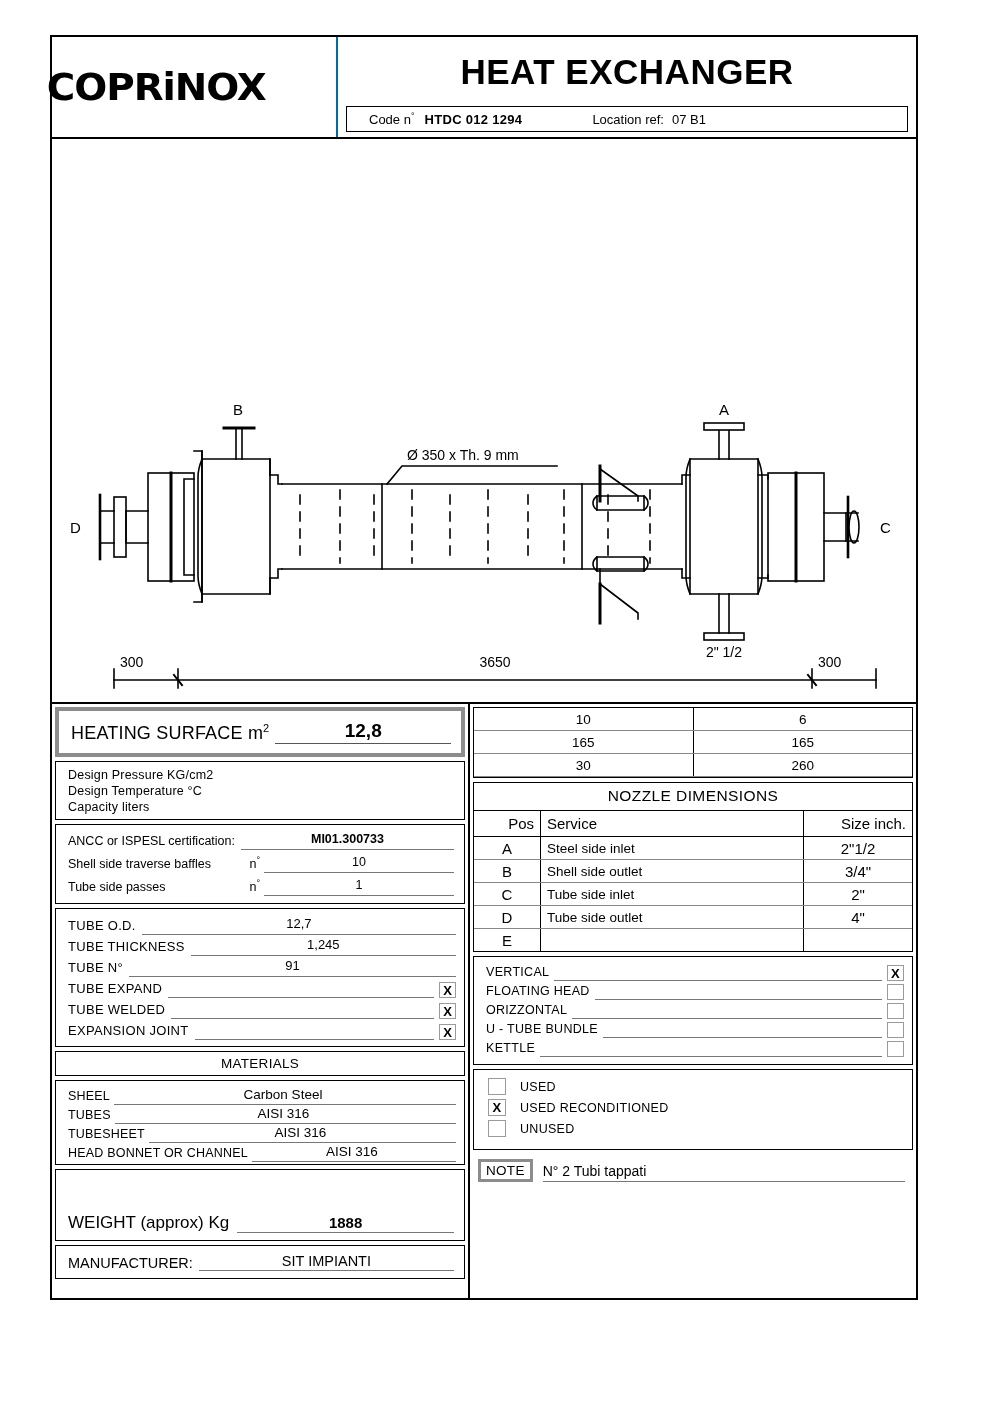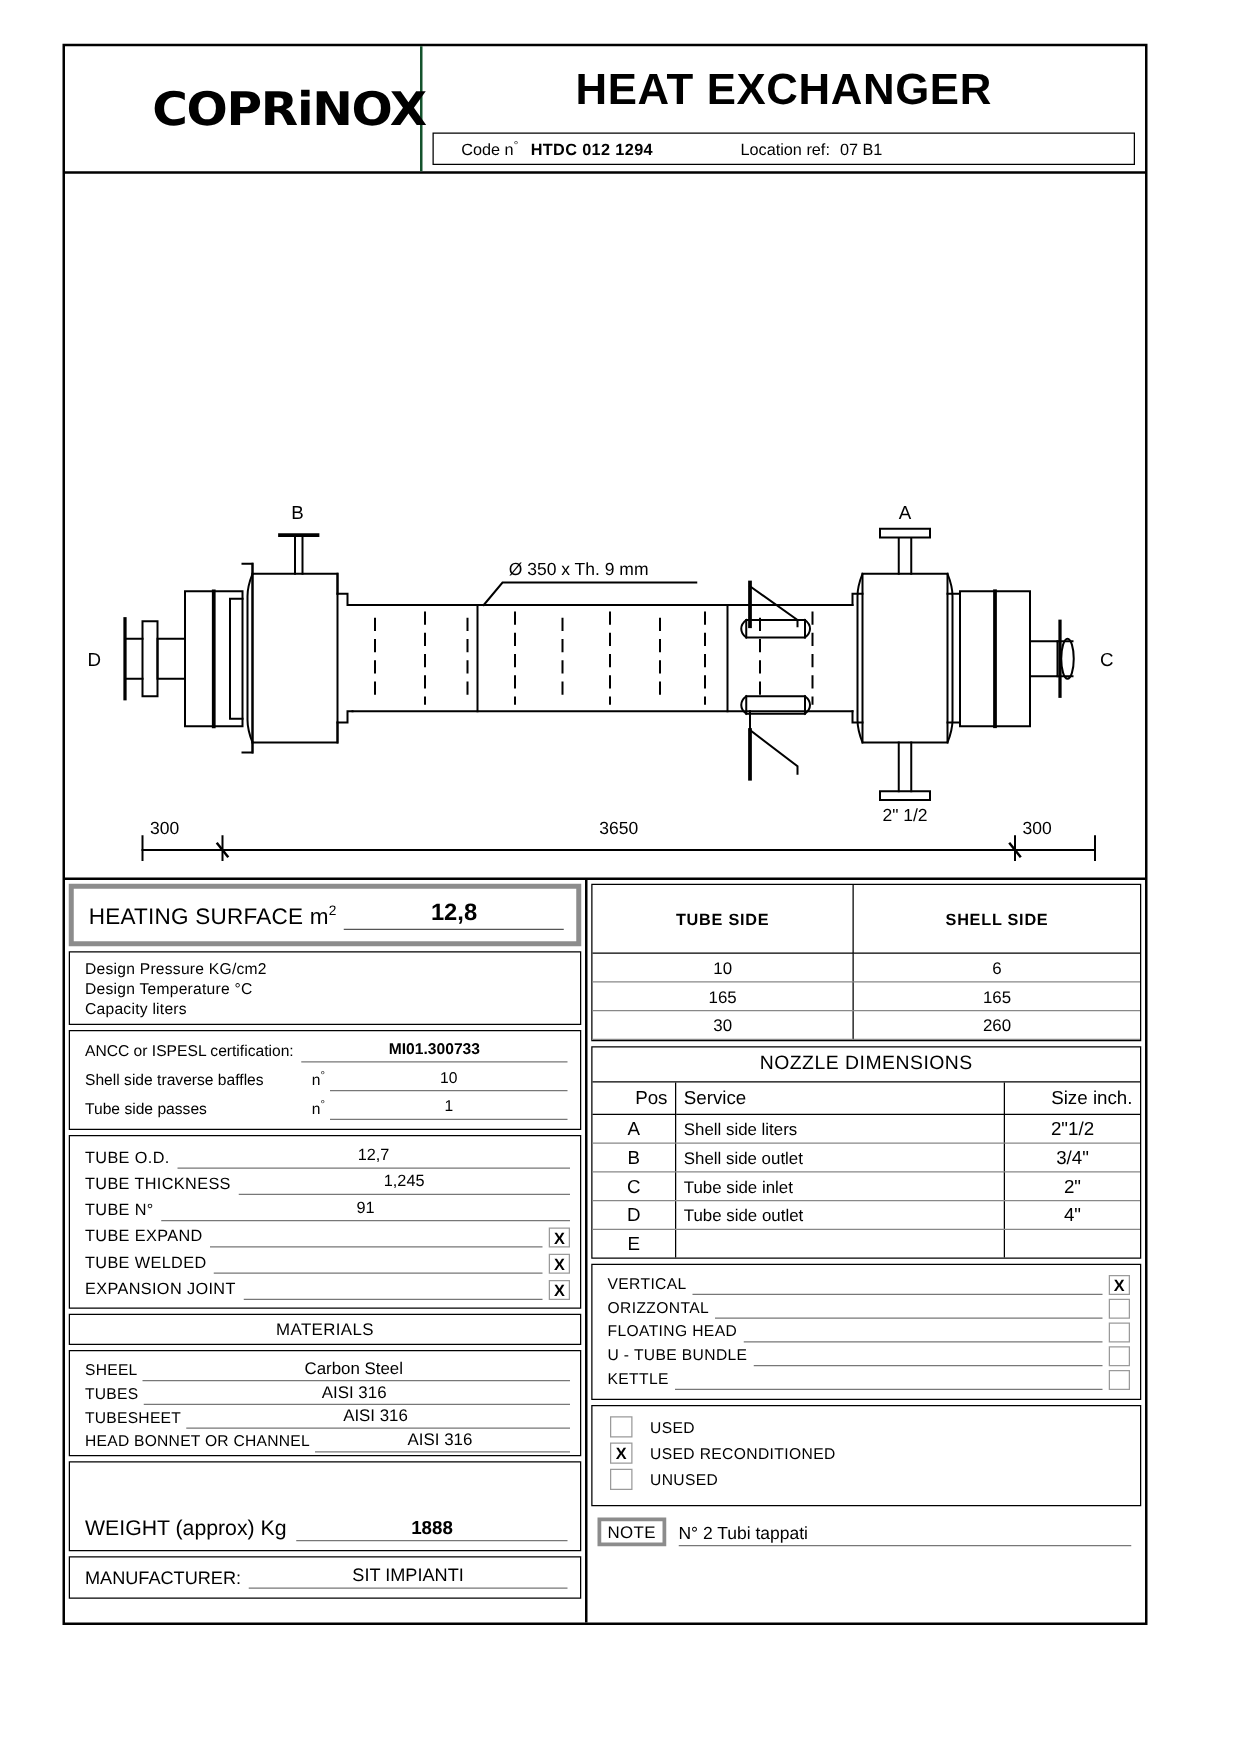--- a/index.html
+++ b/index.html
@@ -1,21 +1,21 @@
 <!DOCTYPE html>
 <html><head>
 <meta charset="utf-8">
 <style>
   html,body{margin:0;padding:0;background:#fff;}
   body{width:991px;height:1403px;font-family:"Liberation Sans",sans-serif;color:#000;}
   .sheet{position:absolute;left:50px;top:35px;width:868px;height:1265px;border:2px solid #000;box-sizing:border-box;}
 
   
   .hdr{display:flex;height:102px;border-bottom:2px solid #000;box-sizing:border-box;}
-  .hdr-logo{width:286px;border-right:2px solid #14532d;box-sizing:border-box;display:flex;align-items:center;justify-content:flex-end;}
+  .hdr-logo{width:286px;border-right:2px solid #0369a1;box-sizing:border-box;display:flex;align-items:center;justify-content:flex-start;}
   .logo-text{font-family:"DejaVu Sans",sans-serif;font-weight:bold;font-size:37px;letter-spacing:-1px;
              transform:scaleX(1.05);}
   .hdr-right{flex:1;display:flex;flex-direction:column;}
   .hdr-title{flex:1;display:flex;align-items:center;justify-content:center;
              font-size:35px;font-weight:bold;letter-spacing:.5px;}
   .hdr-code{height:26px;margin:0 8px 5px 8px;border:1.5px solid #000;box-sizing:border-box;
             display:flex;align-items:center;font-size:13px;}
   .hdr-code .c1{padding-left:22px;}
   .hdr-code .c1 b{font-weight:bold;margin-left:10px;letter-spacing:.3px;}
   .hdr-code .c2{margin-left:62px;}
@@ -344,24 +344,20 @@
           <span class="v">SIT IMPIANTI</span>
         </div>
       </div>
     </div>
 
     <div class="col-r">
 
       <div class="bx">
         <table class="sidetab">
           <tbody>
-              <tr>
-            <td class="hd sep">TUBE SIDE</td>
-            <td class="hd">SHELL SIDE</td>
-          </tr>
           <tr>
             <td class="dv sep">10</td>
             <td class="dv">6</td>
           </tr>
           <tr>
             <td class="dv sep">165</td>
             <td class="dv">165</td>
           </tr>
           <tr>
             <td class="dv sep">30</td>
@@ -375,21 +371,21 @@
         <div class="nz-h">NOZZLE  DIMENSIONS</div>
         <table class="nztab">
           <tbody>
               <tr>
             <th class="c vsep" style="width:54px;">Pos</th>
             <th class="vsep2">Service</th>
             <th class="c" style="width:96px;">Size inch.</th>
           </tr>
           <tr>
             <td class="c vsep">A</td>
-            <td class="vsep2">Shell side liters</td>
+            <td class="vsep2">Steel side inlet</td>
             <td class="c">2"1/2</td>
           </tr>
           <tr>
             <td class="c vsep">B</td>
             <td class="vsep2">Shell side outlet</td>
             <td class="c">3/4"</td>
           </tr>
           <tr>
             <td class="c vsep">C</td>
             <td class="vsep2">Tube side inlet</td>
@@ -409,26 +405,26 @@
           </table>
       </div>
 
       <div class="bx ori">
         <div class="orow">
           <span class="l">VERTICAL</span>
           <span class="v">&nbsp;</span>
           <span class="obx">X</span>
         </div>
         <div class="orow">
+          <span class="l">FLOATING  HEAD</span>
+          <span class="v">&nbsp;</span>
+          <span class="obx"></span>
+        </div>
+        <div class="orow">
           <span class="l">ORIZZONTAL</span>
-          <span class="v">&nbsp;</span>
-          <span class="obx"></span>
-        </div>
-        <div class="orow">
-          <span class="l">FLOATING  HEAD</span>
           <span class="v">&nbsp;</span>
           <span class="obx"></span>
         </div>
         <div class="orow">
           <span class="l">U - TUBE  BUNDLE</span>
           <span class="v">&nbsp;</span>
           <span class="obx"></span>
         </div>
         <div class="orow">
           <span class="l">KETTLE</span>

